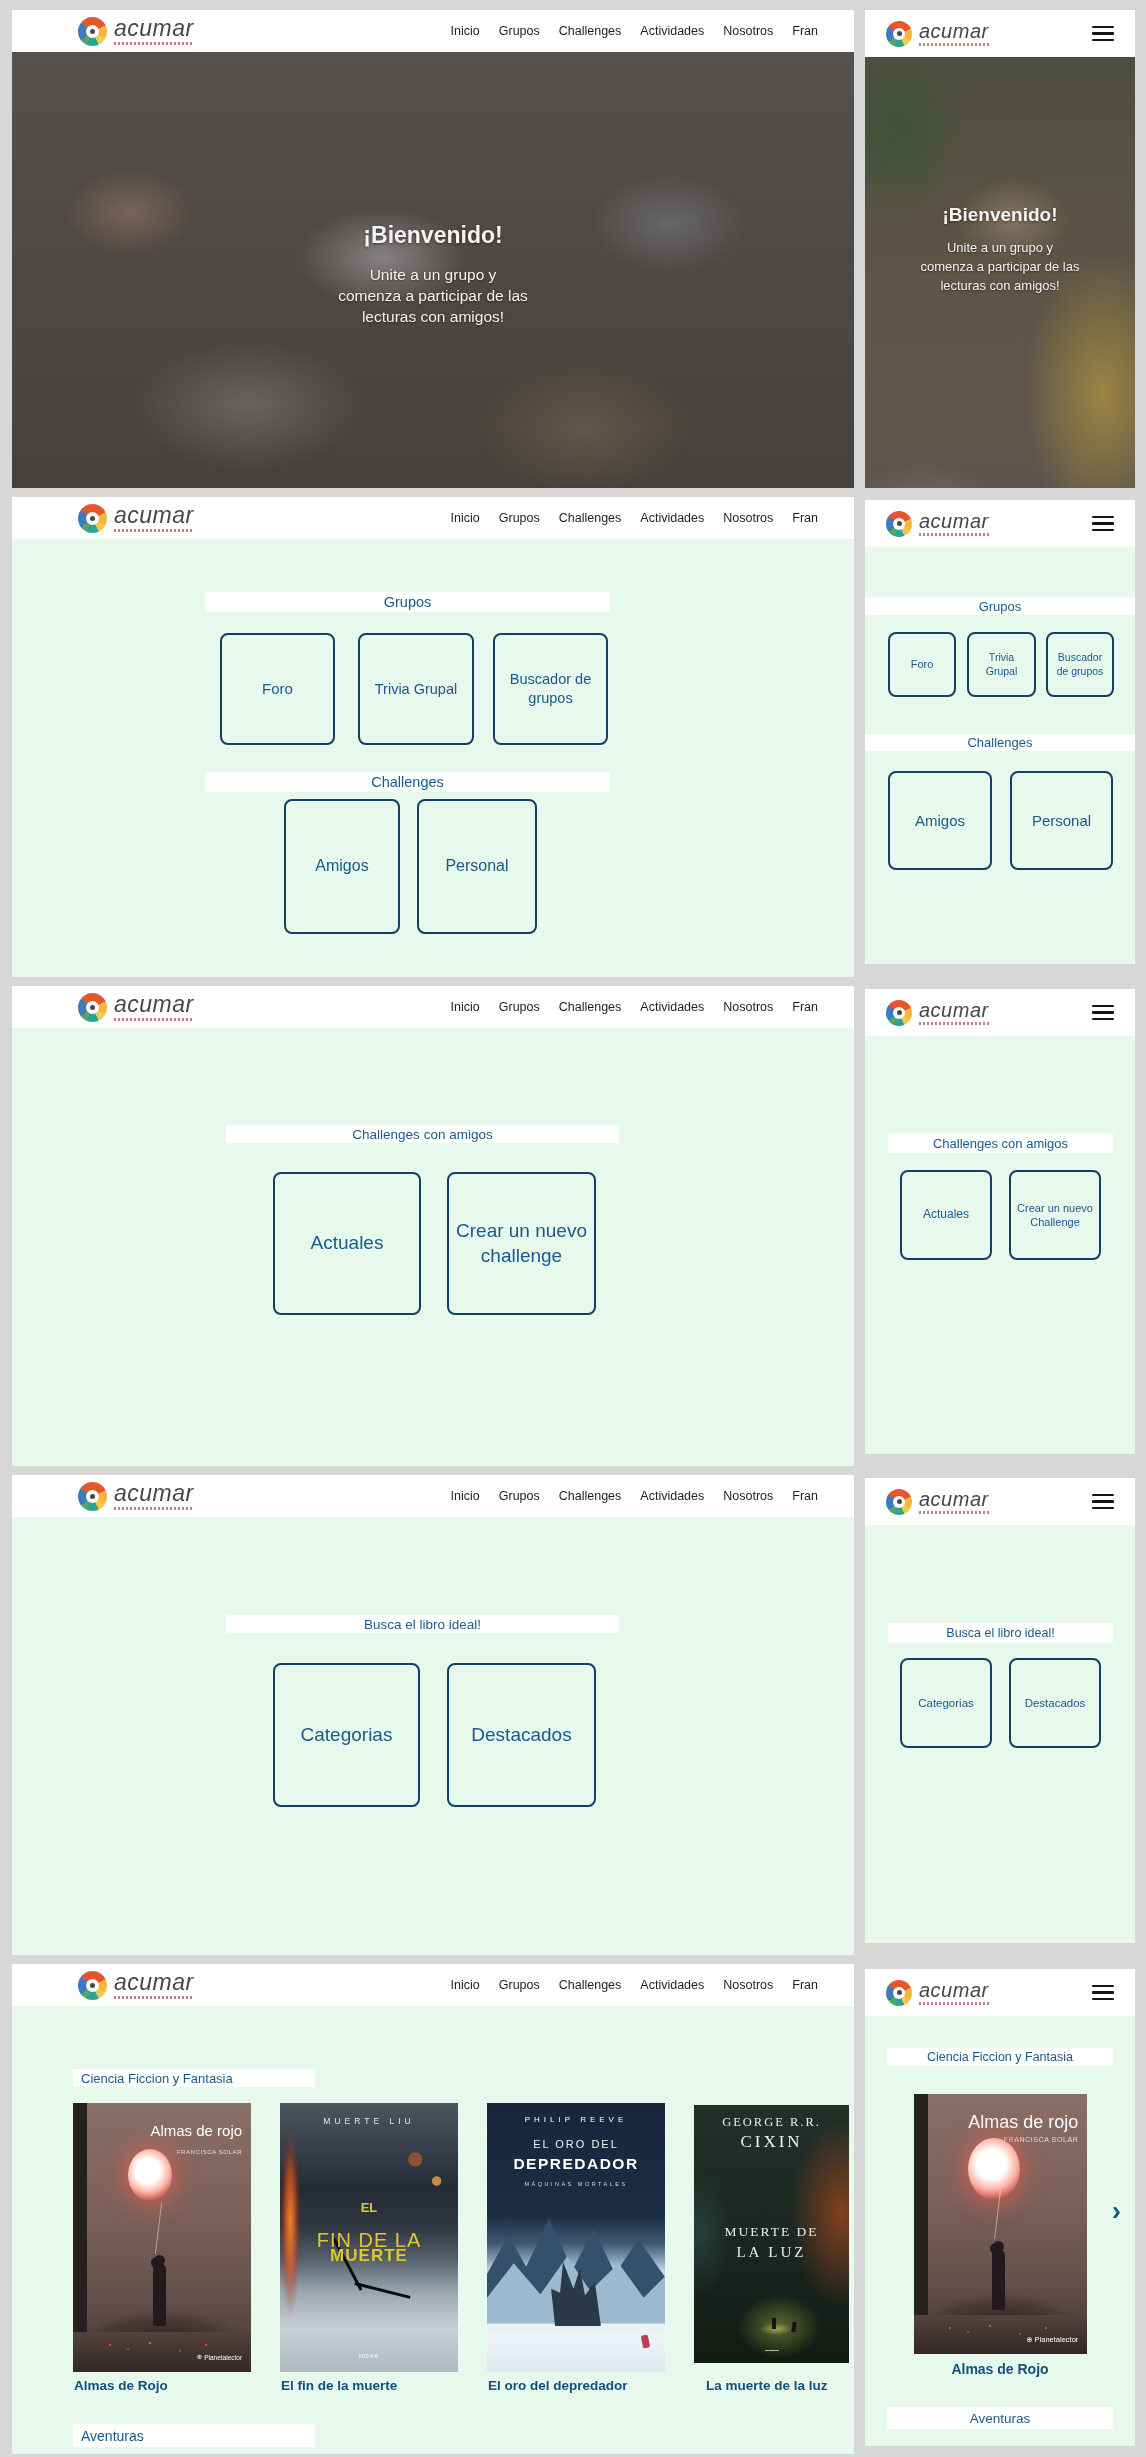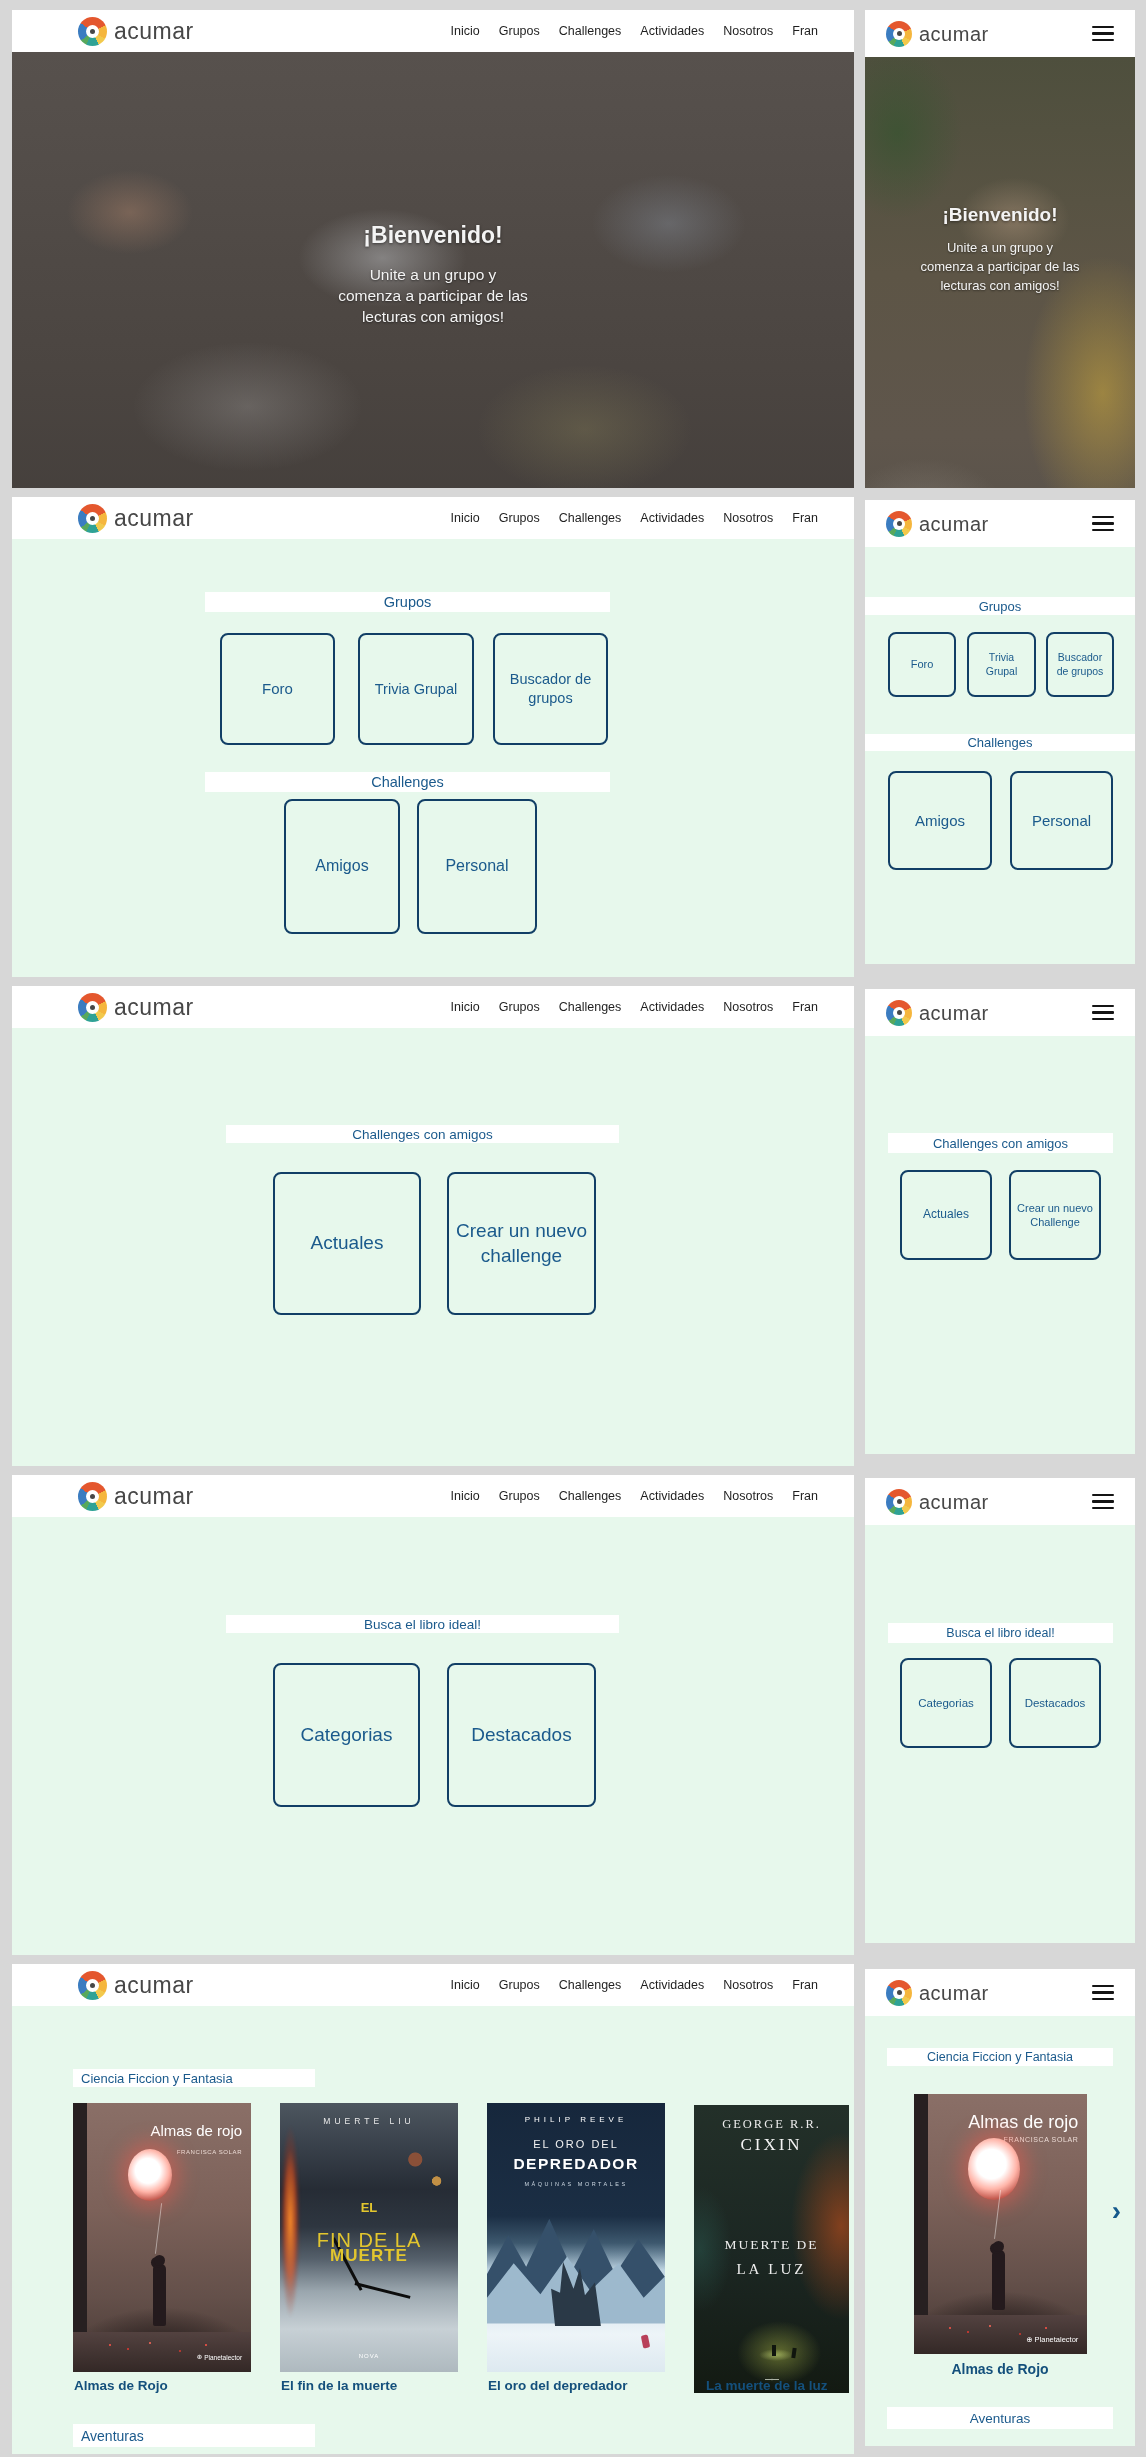--- a/index.html
+++ b/index.html
@@ -15,21 +15,21 @@
   .hdr-d{height:42px;padding-left:66px;}
   .hdr-m{height:47px;padding:0 21px;justify-content:space-between;}
   .logo{display:flex;align-items:center;gap:7px;cursor:pointer;}
   .logo-mark{width:29px;height:29px;border-radius:50%;position:relative;flex:0 0 auto;
     background:conic-gradient(from -30deg,#e4572e 0 95deg,#f5b63d 95deg 150deg,#f2c94c 150deg 185deg,#2fa295 185deg 235deg,#58a85c 235deg 262deg,#3b7cc0 262deg 335deg,#e4572e 335deg);}
   .logo-mark::before{content:"";position:absolute;inset:8px;background:#fff;border-radius:50%;}
   .logo-mark::after{content:"";position:absolute;inset:12px;background:#474747;border-radius:50%;}
   .hdr-m .logo-mark{width:26px;height:26px;}
   .hdr-m .logo-mark::before{inset:7px;}
   .hdr-m .logo-mark::after{inset:10.5px;}
-  .logo-txt{display:flex;flex-direction:row;line-height:1;}
+  .logo-txt{display:flex;flex-direction:column;line-height:1;font-style:italic;}
   .logo-name{font-size:23px;color:#474747;letter-spacing:.5px;}
   .hdr-m .logo-name{font-size:20px;}
   .logo-tagline{height:3px;width:100%;margin-top:2px;opacity:.65;
     background:repeating-linear-gradient(90deg,#a43b3b 0 2px,rgba(0,0,0,0) 2px 4px);}
   .nav{margin-left:auto;margin-right:36px;display:flex;gap:19px;font-size:12.5px;color:#1f1f1f;}
   .nav span{cursor:pointer;white-space:nowrap;}
   .burger{width:22px;display:flex;flex-direction:column;gap:4px;cursor:pointer;}
   .burger i{display:block;height:2.5px;background:#141414;border-radius:1px;}
   
   .hero{position:absolute;left:0;right:0;display:flex;flex-direction:column;align-items:center;text-align:center;color:#f4f4f4;}
@@ -371,21 +371,21 @@
     <span class="c3-mtn"></span>
     <span class="c3-mtn2"></span>
     <span class="c3-ship"></span>
     <span class="c3-fig"></span>
     <span class="ctxt c3-author">PHILIP REEVE</span>
     <span class="ctxt c3-t1">EL ORO DEL</span>
     <span class="ctxt c3-t2">DEPREDADOR</span>
     <span class="ctxt c3-sub">MÁQUINAS MORTALES</span>
   </div>
 
-  <div class="cover cover-luz c4" style="left:682px;top:141px;width:155px;height:288px;">
+  <div class="cover cover-luz c4" style="left:682px;top:141px;width:155px;height:258px;">
     <span class="c4-glow"></span>
     <span class="c4-fig"></span>
     <span class="c4-fig2"></span>
     <span class="ctxt c4-a1">GEORGE R.R.</span>
     <span class="ctxt c4-a2">CIXIN</span>
     <span class="ctxt c4-t1">MUERTE DE</span>
     <span class="ctxt c4-t2">LA LUZ</span>
     <span class="c4-orn"></span>
   </div>
 

